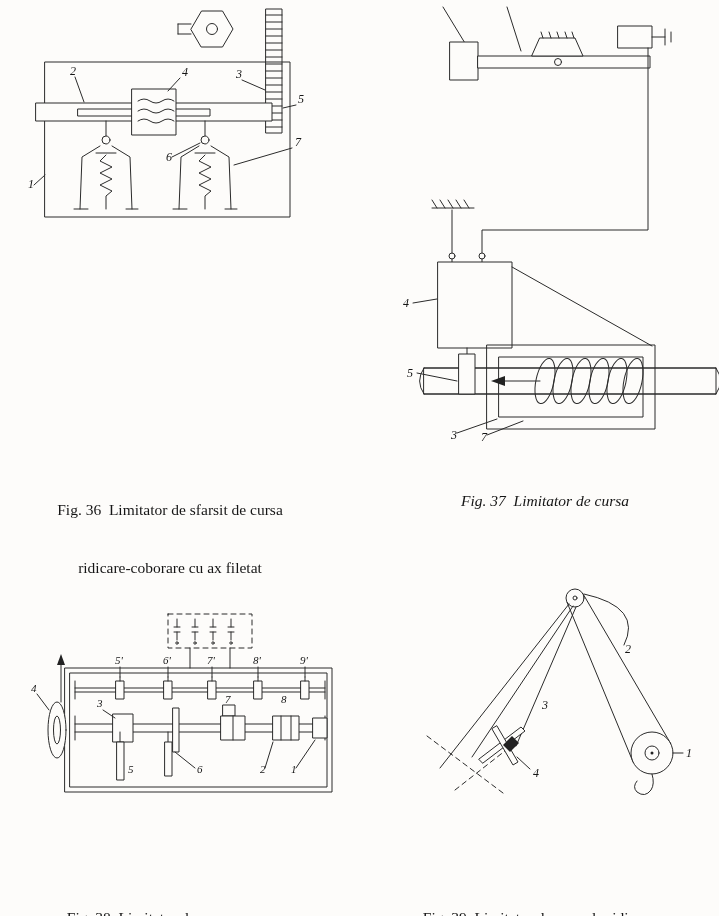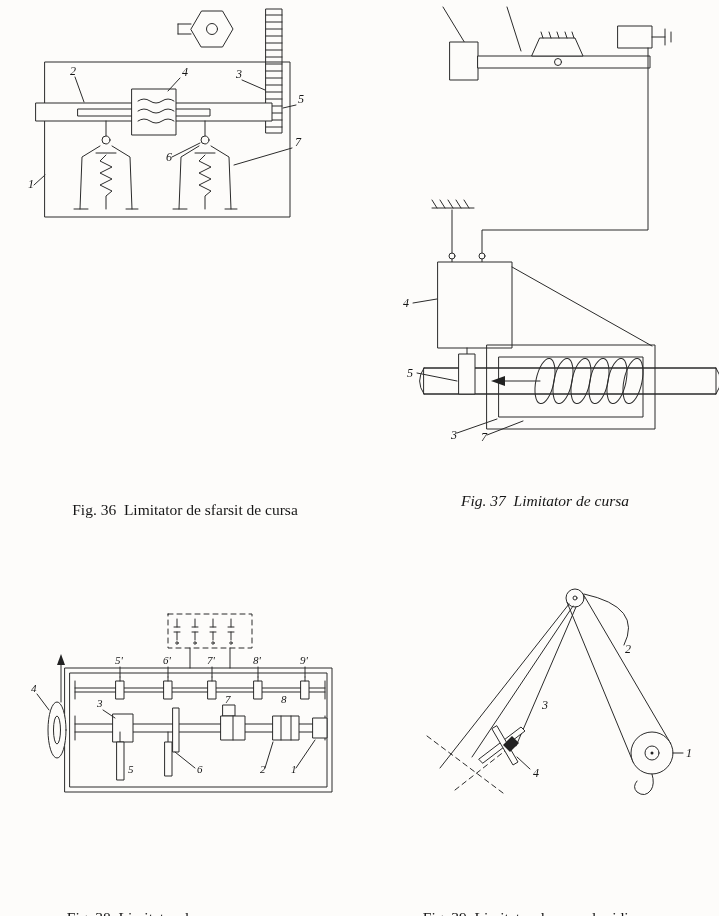--- a/index.html
+++ b/index.html
@@ -320,22 +320,23 @@
       <path d="M169,9 Q228,22 209,60"></path>
       <text x="210" y="68">2</text>
       <line x1="268" y1="168" x2="259" y2="168"></line>
       <text x="271" y="172">1</text>
       <text x="127" y="124">3</text>
       <line x1="115" y1="184" x2="102" y2="172"></line>
       <text x="118" y="192">4</text>
     </g>
   </svg>
 
-  <div class="caption" style="left:25px; top:461px; width:320px;">
+  <div class="caption" style="left:10px; top:461px; width:320px;">
     <div>Fig. 36  Limitator de sfarsit de cursa</div>
+    <div>ridicare-coborare cu ax filetat</div>
   </div>
 
   <div class="caption" style="left:400px; top:452px; width:290px;font-style:italic;">
     <div>Fig. 37  Limitator de cursa</div>
   </div>
 
   <div class="caption" style="left:8px; top:869px; width:320px;">
     <div>Fig. 38  Limitator de cursa cu ax</div>
     
   </div>

